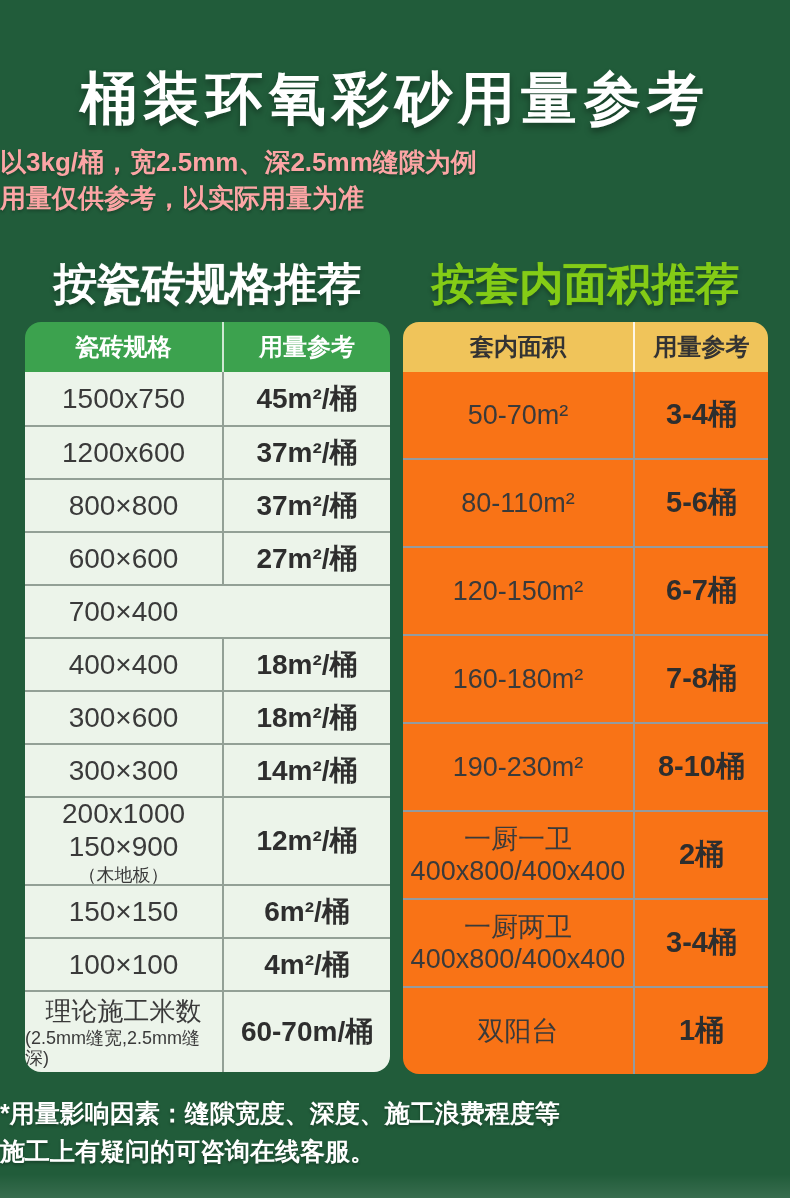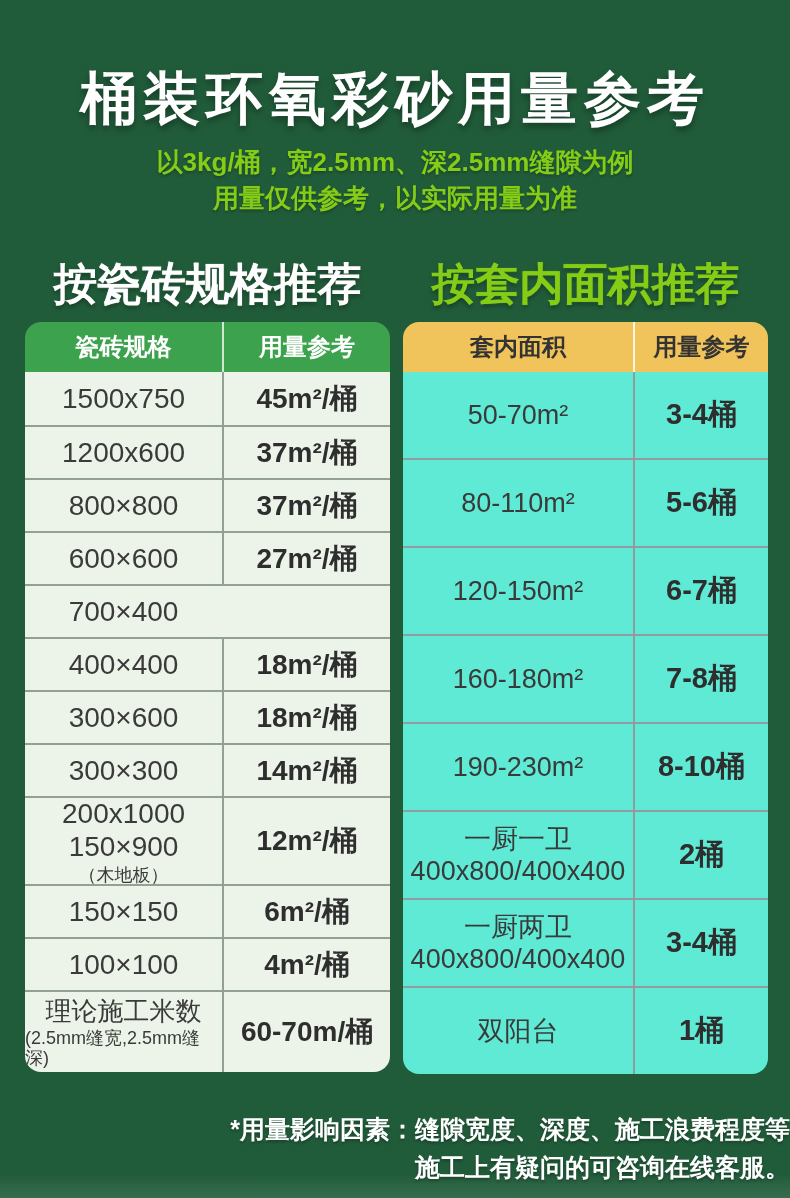--- a/index.html
+++ b/index.html
@@ -20,21 +20,21 @@
   .main-title {
     margin-top:68px;
     text-align:center;
     font-size:57px; line-height:60px;
     font-weight:900; letter-spacing:6px;
     color:#ffffff;
     text-shadow:0 4px 6px rgba(0,0,0,0.35);
     white-space:nowrap;
   }
   .subtitle {
-    text-align:center; color:#84cc16;
+    color:#fca5a5;
     font-size:26px; line-height:36px; font-weight:700;
     text-shadow:0 2px 3px rgba(0,0,0,0.25);
   }
   .subtitle.first { margin-top:16px; }
 
   .sections {
     display:flex; gap:13px;
     padding:0 22px 0 25px;
     margin-top:42px;
   }
@@ -69,41 +69,41 @@
   .section.tile .thead .hc2 { width:46%; border-left:2px solid rgba(255,255,255,0.75); }
   .section.area .thead .hc1 { width:63%; }
   .section.area .thead .hc2 { width:37%; border-left:2px solid rgba(255,255,255,0.85); }
 
   .tbody { flex:1; display:flex; flex-direction:column; }
   .row { display:flex; }
   .section.tile .row { background:#ECF4EA; height:53px; flex:0 0 auto; }
   .section.tile .row.h-tall { height:88px; }
   .section.tile .row.h-flex { height:auto; flex:1 1 auto; }
   .section.tile .row + .row { border-top:2px solid #93A096; }
-  .section.area .row { background:#5eead4; flex:1 1 0;justify-content:center; }
+  .section.area .row { background:#f97316; flex:1 1 0;justify-content:center; }
   .section.area .row + .row { border-top:2px solid #949BA0; }
 
   .cell {
     display:flex; flex-direction:column;
     align-items:center; justify-content:center;
     color:#3A3A3A; overflow:hidden;
   }
   .section.tile .c1 { width:54%; font-size:28px; }
   .section.tile .c2 { width:46%; border-left:2px solid #93A096; font-size:28px; font-weight:700; color:#2E2E2E; }
   .section.area .c1 { width:63%; font-size:27px; }
   .section.area .c2 { width:37%; border-left:2px solid #949BA0; font-size:29px; font-weight:700; color:#2E2E2E; }
 
   .pre { white-space:pre-line; text-align:center; line-height:1.2; }
   .sub { font-size:18px; line-height:1.1; margin-top:2px; }
   .sub:empty { display:none; }
   .section.tile .row.h-flex .main { font-size:26px; }
 
   .footer {
-    margin-top:36px;
-    text-align:right; color:#ffffff;
+    margin-top:20px;
+    text-align:left; color:#ffffff;
     font-size:25px; line-height:38px; font-weight:700;
     text-shadow:0 2px 3px rgba(0,0,0,0.3);
   }
 </style>
 </head>
 <body>
 
 <div class="page">
 
   <h1 class="main-title">桶装环氧彩砂用量参考</h1>

